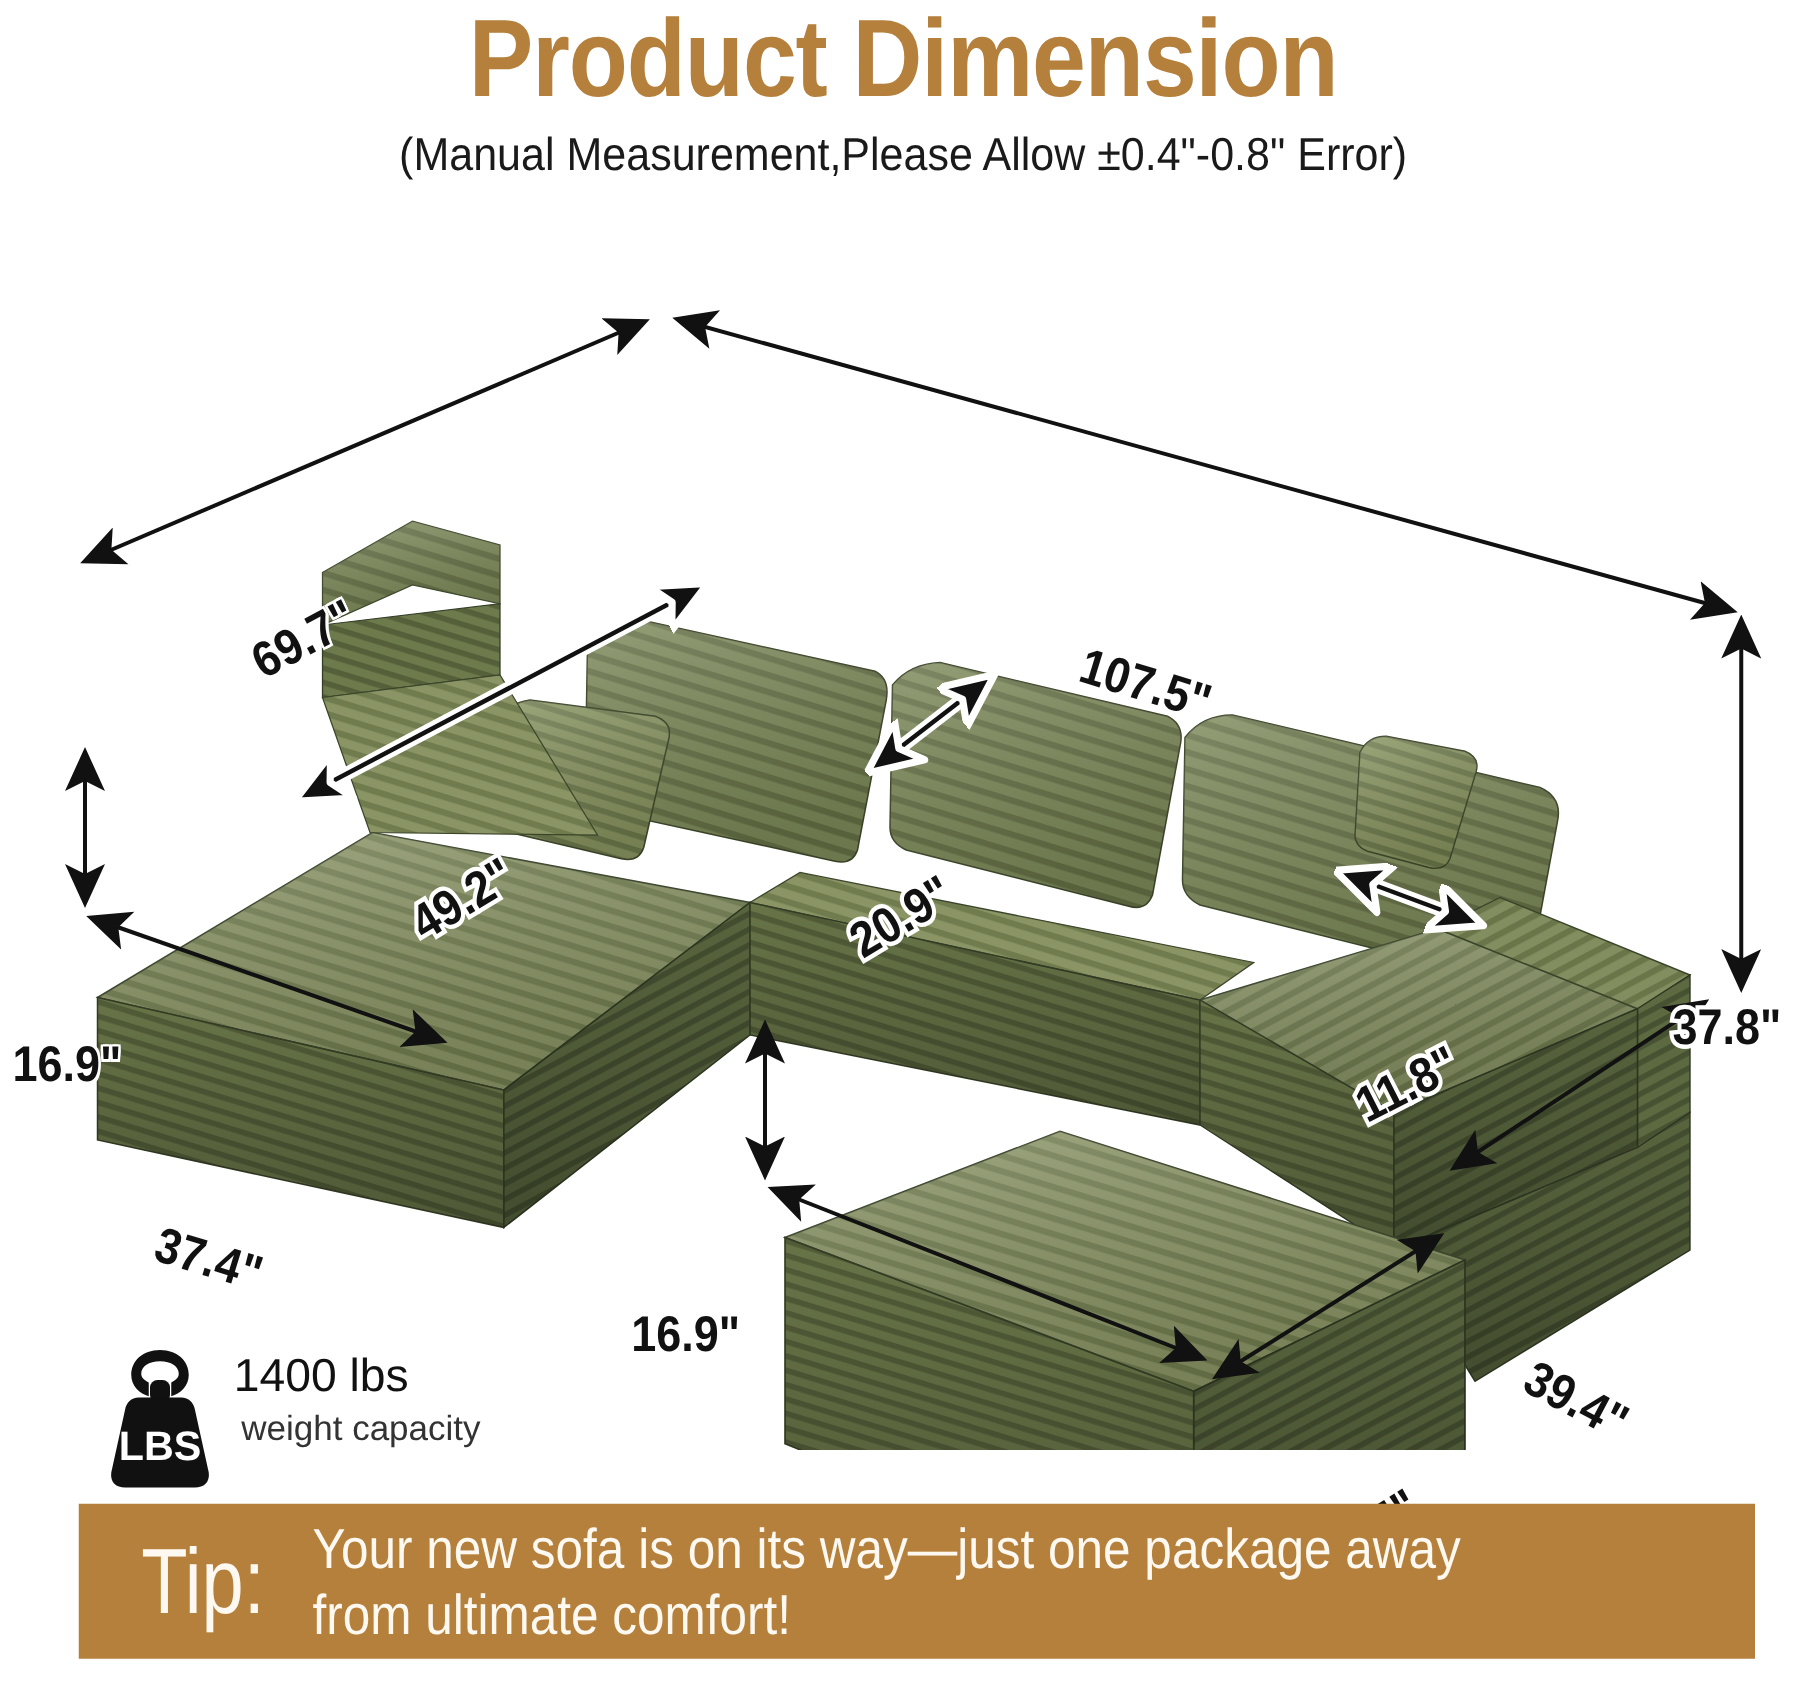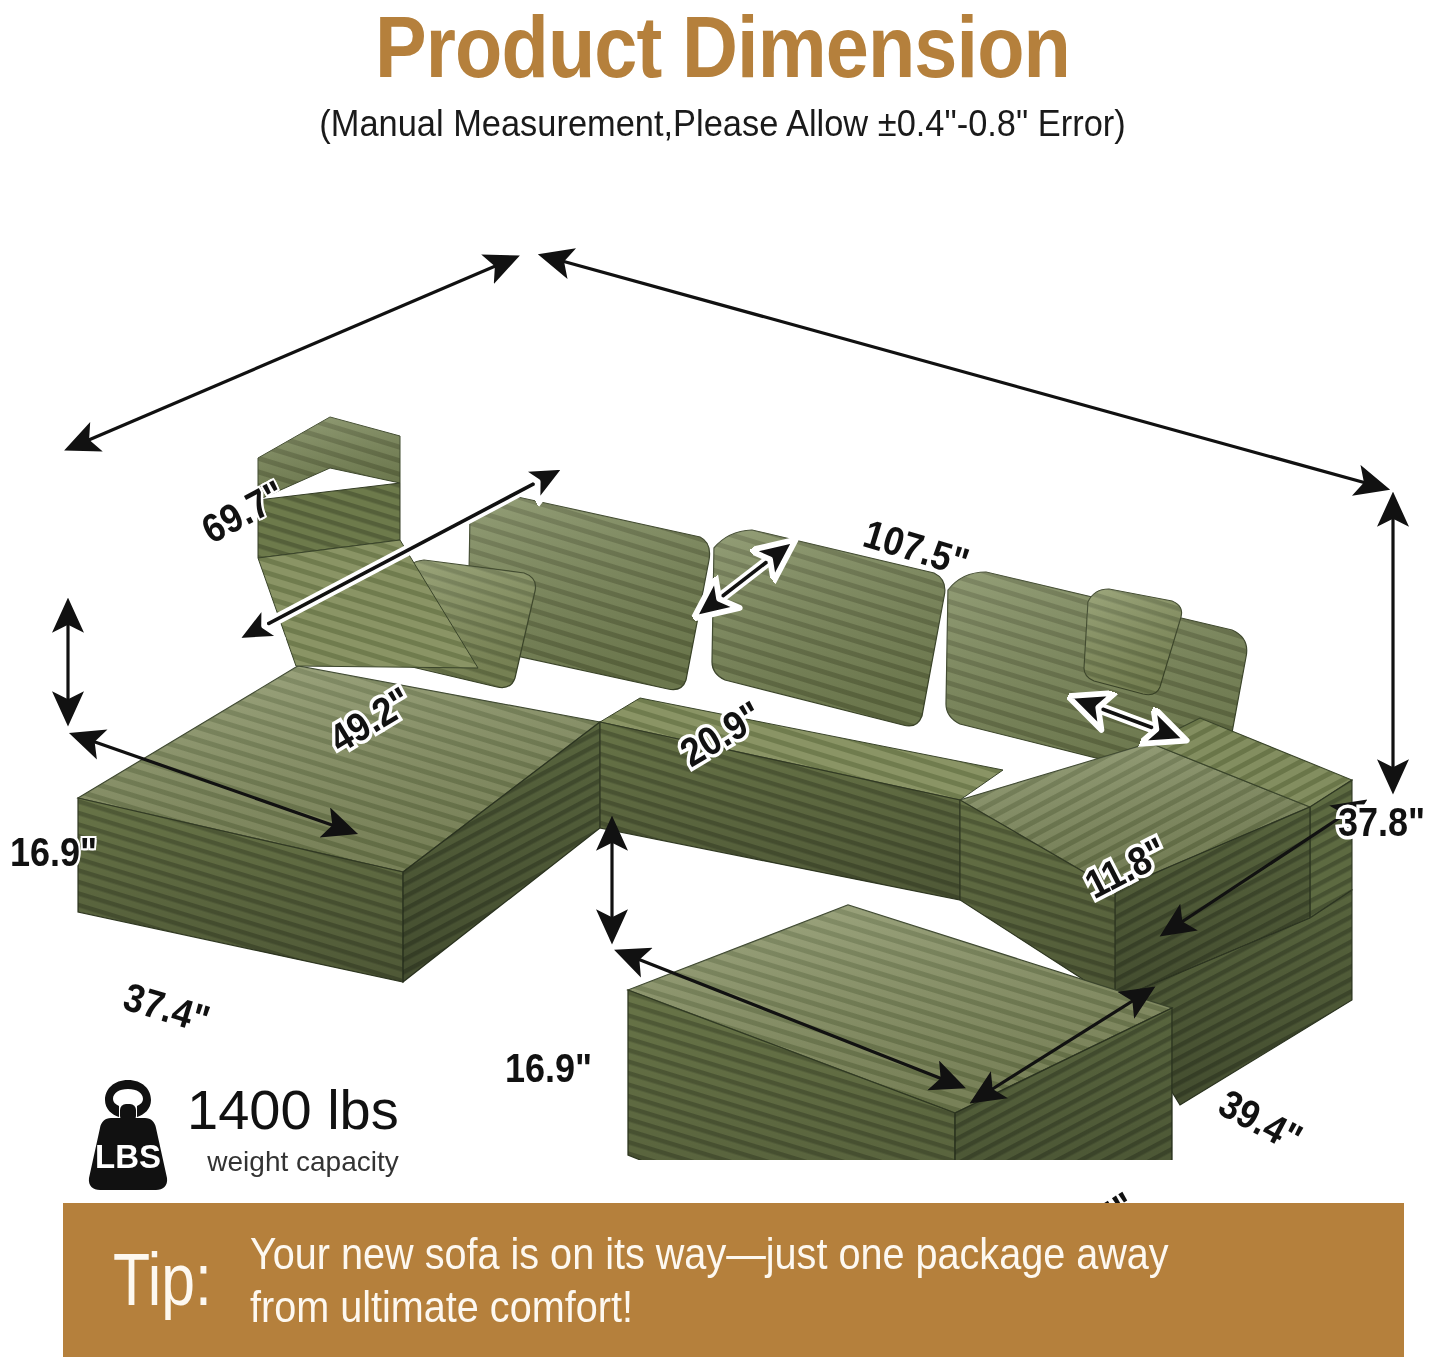--- a/index.html
+++ b/index.html
@@ -91,41 +91,41 @@
     display: flex;
     align-items: flex-start;
   }
   #weight-icon { flex: 0 0 auto; }
   #weight-text {
     margin-left: 16px;
     margin-top: 6px;
   }
   #weight-value {
     font-family: "Liberation Sans", sans-serif;
-    font-size: 56px;
+    font-size: 37px;
     color: #111111;
     line-height: 1.0;
     letter-spacing: 0px;
   }
   #weight-caption {
     font-family: "Liberation Sans", sans-serif;
     font-size: 28px;
     color: #333333;
     margin-top: 8px;
     margin-left: 6px;
     text-align: right;
   }
 
   
   #tip-banner {
     position: absolute;
     left: 63px;
     top: 1203px;
     width: 1341px;
-    height: 154px;
+    height: 124px;
     background: #b5803c;
     display: flex;
     align-items: center;
     box-sizing: border-box;
     padding-left: 50px;
   }
   #tip-label {
     font-family: "Liberation Sans", sans-serif;
     font-weight: normal;
     font-size: 74px;

